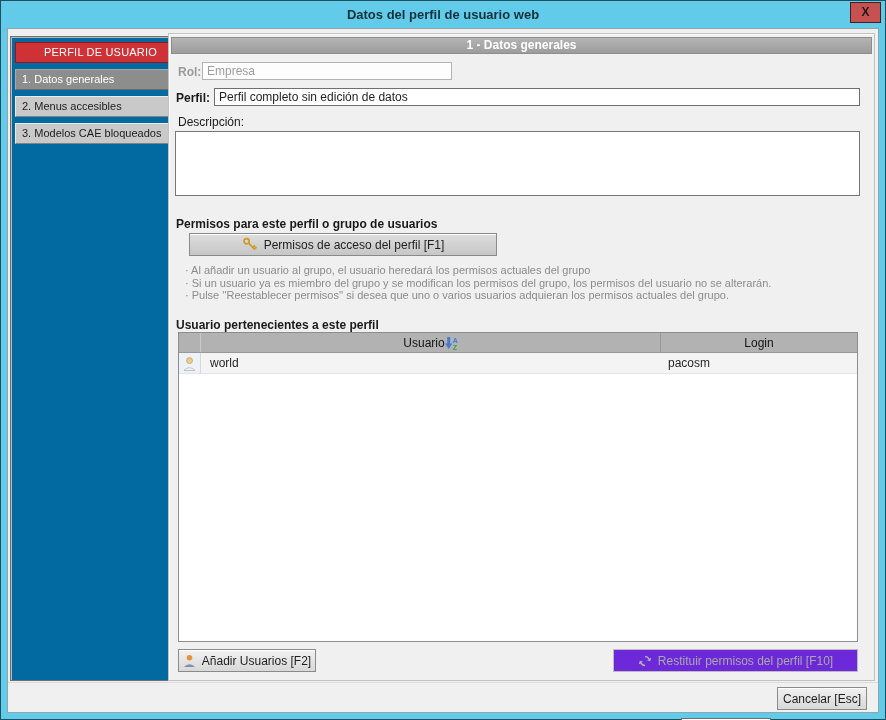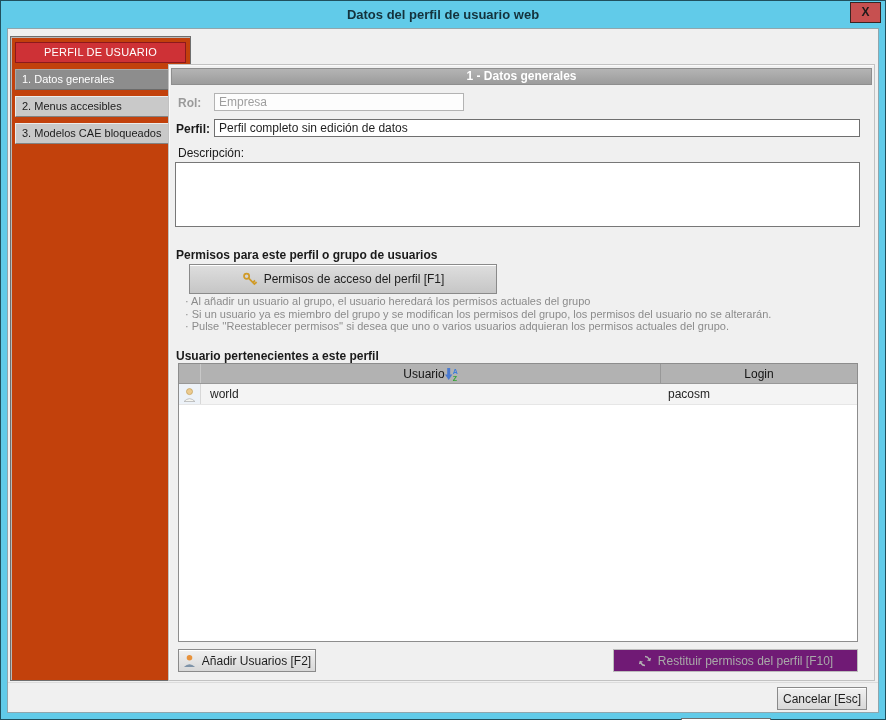--- a/index.html
+++ b/index.html
@@ -16,47 +16,47 @@
                background:#c75050; border:1px solid #3a2523; color:#201a1a;
                font-size:12px; font-weight:700; line-height:19px; text-align:center;
                cursor:pointer; }
 
   
   .content { position:absolute; left:6px; right:6px; top:27px; bottom:6px;
              background:#f0f0f0; border:1px solid #8fa6ad; }
 
   
   .sidebar { position:absolute; left:2px; top:7px; width:181px; bottom:31px;
-             background:#c2410c; border:1px solid #6f6f6f;
+             background:#0369a1; border:1px solid #6f6f6f;
              box-shadow:inset 1px 1px 0 #b9b9b9; }
   .sb-header { margin:5px 4px; height:21px; line-height:19px; text-align:center;
                background:#ce3136; border:1px solid #8c191d; color:#ffffff;
                font-size:11px; letter-spacing:.2px; }
   .sb-item { margin:6px 4px; height:21px; line-height:19px; padding-left:6px;
              font-size:11px; background:#c9c9c9; color:#1c1c1c; cursor:pointer;
              border:1px solid; border-color:#ebebeb #828282 #828282 #ebebeb; }
   .sb-item.selected { background:#8d8d8d; color:#ffffff;
              border-color:#a8a8a8 #6b6b6b #6b6b6b #a8a8a8; }
 
   
   .main { position:absolute; left:160px; right:3px; top:4px; bottom:31px;
           background:#f0f0f0; border:1px solid #c2c2c2;
-          box-shadow:inset 1px 1px 0 #fafafa;margin-top:31px; }
+          box-shadow:inset 1px 1px 0 #fafafa; }
   .section-header { position:absolute; left:2px; right:2px; top:3px; height:17px;
           background:linear-gradient(#b4b4b4,#9c9c9c); border:1px solid #8e8e8e;
           color:#ffffff; font-size:12px; font-weight:700; text-align:center;
           line-height:15px; }
 
   .lbl { position:absolute; font-size:12px; color:#1a1a1a; }
   .lbl.bold { font-weight:700; }
   .lbl.dim { color:#9a9a9a; font-weight:700; }
 
   .field { position:absolute; height:18px; font-size:12px; padding:0 4px;
            background:#ffffff; }
-  .rol-field { left:45px; top:28px; width:250px; border:1px solid #b3b3b3;
+  .rol-field { left:33px; top:28px; width:250px; border:1px solid #b3b3b3;
                color:#9e9e9e; background:#fdfdfd; }
   .perfil-field { left:45px; top:54px; right:14px; border:1px solid #6f6f6f; color:#1f1f1f; }
   .desc-field { position:absolute; left:6px; right:14px; top:97px; height:65px;
                 border:1px solid #777; background:#fff; resize:none; font-size:12px; padding:2px 4px; }
 
   .notes { position:absolute; left:16px; top:230px; font-size:11px; color:#8b8b8b; }
   .notes div { line-height:12.5px; }
 
   
   .utable { position:absolute; left:9px; right:16px; top:298px; bottom:38px;
@@ -70,25 +70,25 @@
   .trow { display:flex; height:21px; background:#f4f4f4; border-bottom:1px solid #e6e6e6; cursor:pointer; }
   .td-icon { width:22px; display:flex; align-items:center; justify-content:center;
              background:#edf2f8; border-right:1px solid #d8d8d8; }
   .td-usuario { flex:1; font-size:12px; color:#262626; line-height:21px; padding-left:9px; }
   .td-login { width:196px; font-size:12px; color:#262626; line-height:21px; padding-left:7px; }
 
   
   .btn { display:flex; align-items:center; justify-content:center; gap:6px;
          background:linear-gradient(#f1f1f1,#d8d8d8); border:1px solid #8a8a8a;
          box-shadow:inset 0 1px 0 #ffffff; font-size:12px; color:#1e1e1e; cursor:pointer; }
-  .permisos-btn { position:absolute; left:20px; top:199px; width:308px; height:30px;
+  .permisos-btn { position:absolute; left:20px; top:199px; width:308px; height:23px;
          background:linear-gradient(#dedede,#c6c6c6); }
   .add-btn { position:absolute; left:9px; bottom:8px; width:138px; height:23px; }
   .restore-btn { position:absolute; right:16px; bottom:8px; width:245px; height:23px;
-         background:#701a75; border-color:#bcbcbc; color:#a9a9a9;
+         background:#6d28d9; border-color:#bcbcbc; color:#a9a9a9;
          box-shadow:none; cursor:default;text-align:center; }
 
   
   .footer { position:absolute; left:0; right:0; bottom:0; height:30px;
             border-top:1px solid #dcdcdc; background:#f0f0f0; }
   .footer .btn { position:absolute; top:4px; height:23px; width:90px; }
   .accept-btn { right:107px; border-color:#6f6f6f;margin-top:31px; }
   .cancel-btn { right:11px; }
 
   .ico { display:inline-flex; align-items:center; }

